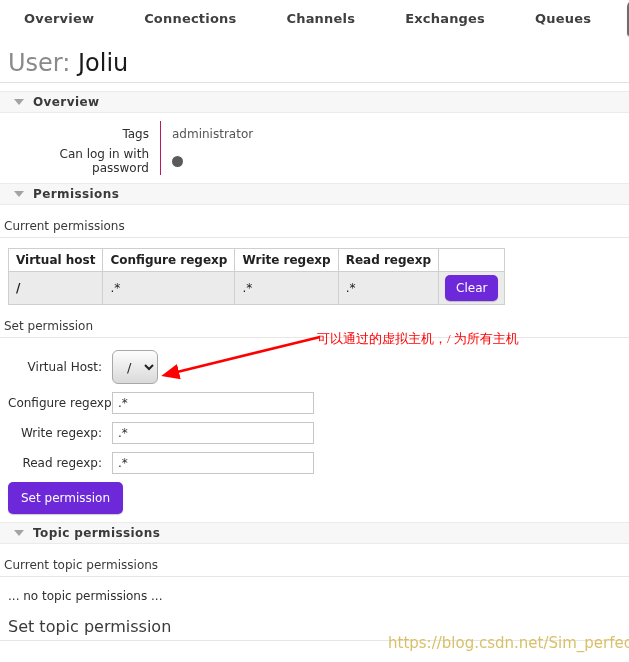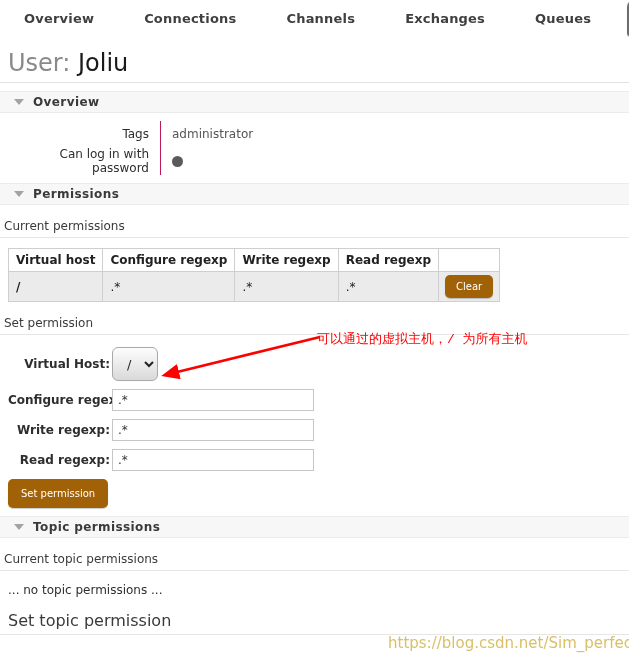--- a/index.html
+++ b/index.html
@@ -148,50 +148,49 @@
     padding: 5px 7px;
     height: 30px;
     vertical-align: middle;
   }
   table.perm td.vhost { font-weight: bold; }
   table.perm td.actcell { background: #ebebeb; padding: 3px 6px; }
 
   
   .btn {
     display: inline-block;
-    background: #a16207;
+    background: #6d28d9;
     color: #ffffff;
     border: none;
     border-radius: 5px;
     font-family: "DejaVu Sans", sans-serif;
-    font-size: 10px;
+    font-size: 12px;
     padding: 6px 11px;
     cursor: pointer;
     box-shadow: 0 1px 1px rgba(0,0,0,0.2);
   }
   .btn-big { padding: 9px 13px; }
 
   
   .form {
     margin-top: 12px;
     padding-left: 8px;
   }
   .form-row {
     display: flex;
     align-items: center;
     margin-bottom: 8px;
   }
   .form-lab {
     width: 104px;
     text-align: right;
-    padding-right: 2px;
+    padding-right: 10px;
     font-size: 12px;
     color: #2e2e2e;
     white-space: nowrap;
-    font-weight: bold;
   }
   select.vhost-select {
     font-family: "DejaVu Sans", sans-serif;
     font-size: 13px;
     padding: 6px 4px 6px 10px;
     border: 1px solid #a8a8a8;
     border-radius: 6px;
     background: linear-gradient(#fdfdfd, #d9d9d9);
     color: #222;
     width: 46px;
@@ -224,21 +223,21 @@
   }
 
   
   .annot-text {
     position: absolute;
     left: 317px;
     top: 330px;
     font-size: 13px;
     color: #ff0000;
     white-space: nowrap;
-    font-family: Liberation Mono, monospace;
+    font-family: Liberation Serif, serif;
   }
   .annot-arrow {
     position: absolute;
     left: 140px;
     top: 330px;
     pointer-events: none;
   }
   .watermark {
     position: absolute;
     left: 388px;

